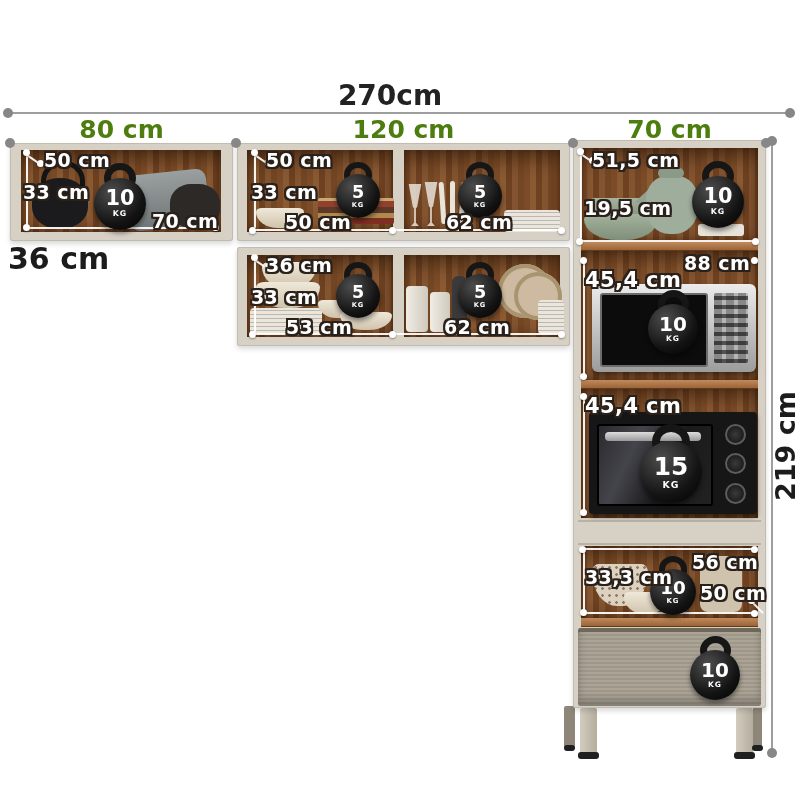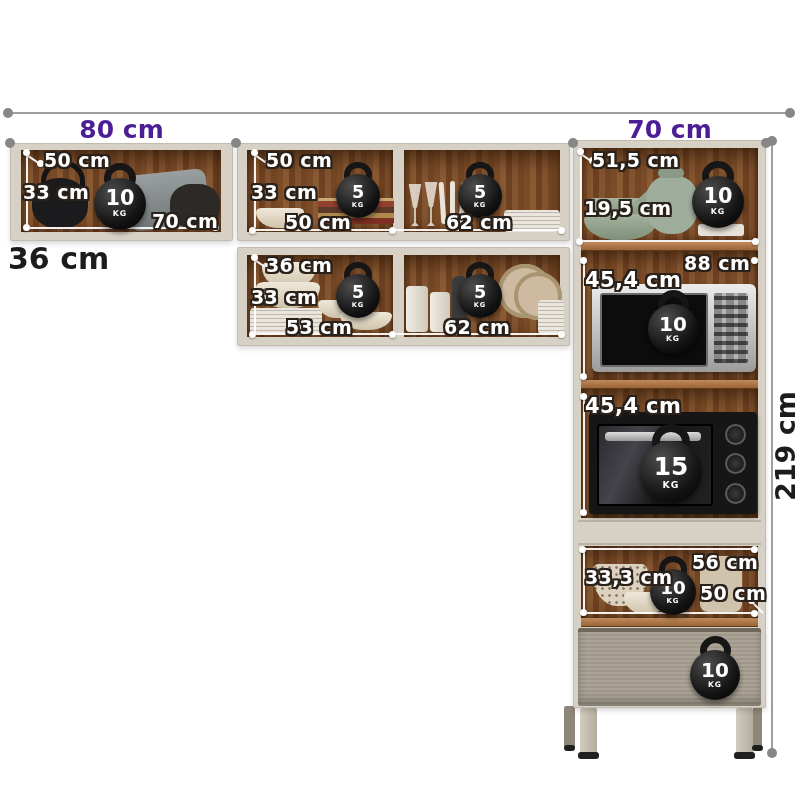--- a/index.html
+++ b/index.html
@@ -4,21 +4,21 @@
 <style>
   html,body{margin:0;padding:0;background:#ffffff;}
   .stage{position:relative;width:800px;height:800px;background:#fff;overflow:hidden;
          font-family:"DejaVu Sans","Liberation Sans",sans-serif;}
 
   
   .title{position:absolute;left:0;top:13px;width:780px;text-align:center;
          font-size:27px;font-weight:400;letter-spacing:1px;color:#3e3e3e;z-index:5;}
   .total-label{position:absolute;left:0;top:79px;width:780px;text-align:center;
          font-size:28px;font-weight:700;color:#222;z-index:5;}
-  .sec-label{position:absolute;top:115px;text-align:center;font-size:25px;font-weight:700;color:#4c1d95;z-index:5;}
+  .sec-label{position:absolute;top:115px;text-align:center;font-size:25px;font-weight:700;color:#4d7c0f;z-index:5;}
   .big-black{position:absolute;font-size:30px;font-weight:700;color:#1c1c1c;z-index:5;white-space:nowrap;}
   .dim{position:absolute;font-size:19px;font-weight:800;color:#fff;white-space:nowrap;z-index:30;letter-spacing:.4px;
        text-shadow:-2px -2px 0 #2a211a,0 -2px 0 #2a211a,2px -2px 0 #2a211a,-2px 0 0 #2a211a,
                     2px 0 0 #2a211a,-2px 2px 0 #2a211a,0 2px 0 #2a211a,2px 2px 0 #2a211a;}
   .dim.lg{font-size:21px;}
   .v-label{position:absolute;left:785px;top:446px;transform:translate(-50%,-50%) rotate(-90deg);
          font-size:27px;font-weight:700;color:#1c1c1c;white-space:nowrap;z-index:6;}
 
   
   .gline{position:absolute;background:#9e9e9e;z-index:4;}
@@ -95,25 +95,27 @@
   .ov-panel{position:absolute;left:130px;top:8px;width:32px;height:88px;display:flex;flex-direction:column;
             align-items:center;justify-content:space-around;}
   .knob{width:17px;height:17px;border-radius:50%;background:radial-gradient(#3a3a3a,#111);border:2px solid #5c5c5c;}
 </style>
 </head>
 <body>
 
 <div class="stage">
 
 
+  <div class="total-label">270cm</div>
   <div class="gline" style="left:8px;top:112px;width:782px;height:2px;"></div>
   <div class="gdot" style="left:3px;top:108px;"></div>
   <div class="gdot" style="left:785px;top:108px;"></div>
 
   <div class="sec-label" style="left:10px;width:223px;">80 cm</div>
+  <div class="sec-label" style="left:237px;width:333px;">120 cm</div>
   <div class="sec-label" style="left:573px;width:193px;">70 cm</div>
   <div class="gdot" style="left:5px;top:138px;"></div>
   <div class="gdot" style="left:231px;top:138px;"></div>
   <div class="gdot" style="left:568px;top:138px;"></div>
   <div class="gdot" style="left:761px;top:138px;"></div>
 
   <div class="frame" style="left:10px;top:143px;width:223px;height:98px;"></div>
   <div class="wood" style="left:21px;top:150px;width:200px;height:82px;"></div>
 
   <div class="prop kettle" style="left:32px;top:178px;width:56px;height:50px;"></div>

